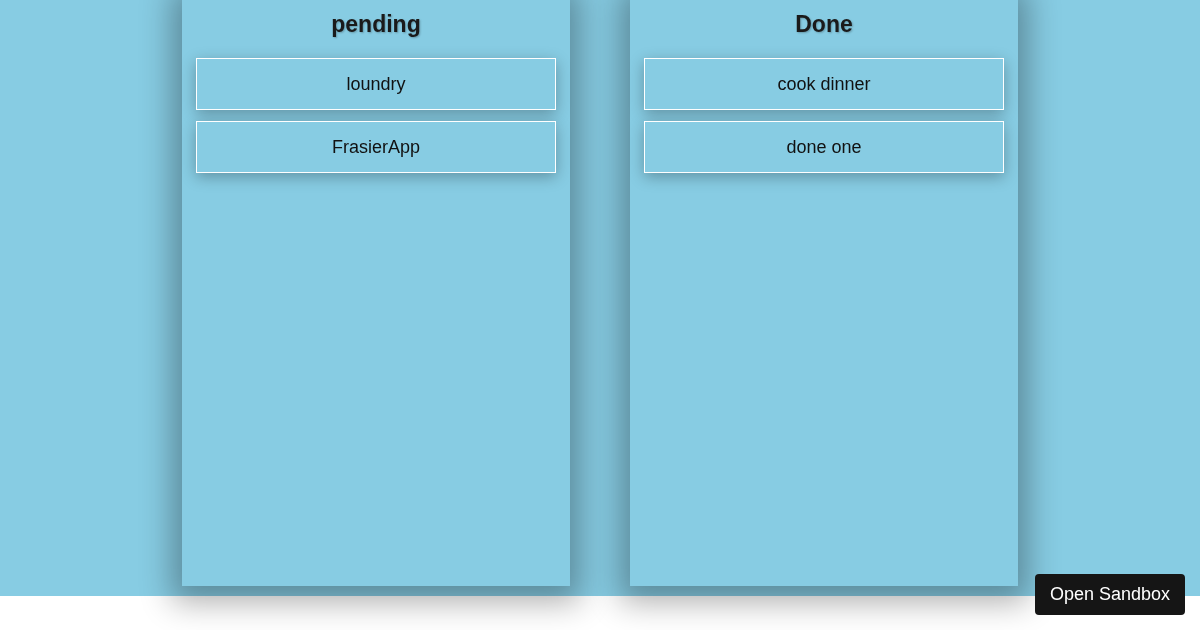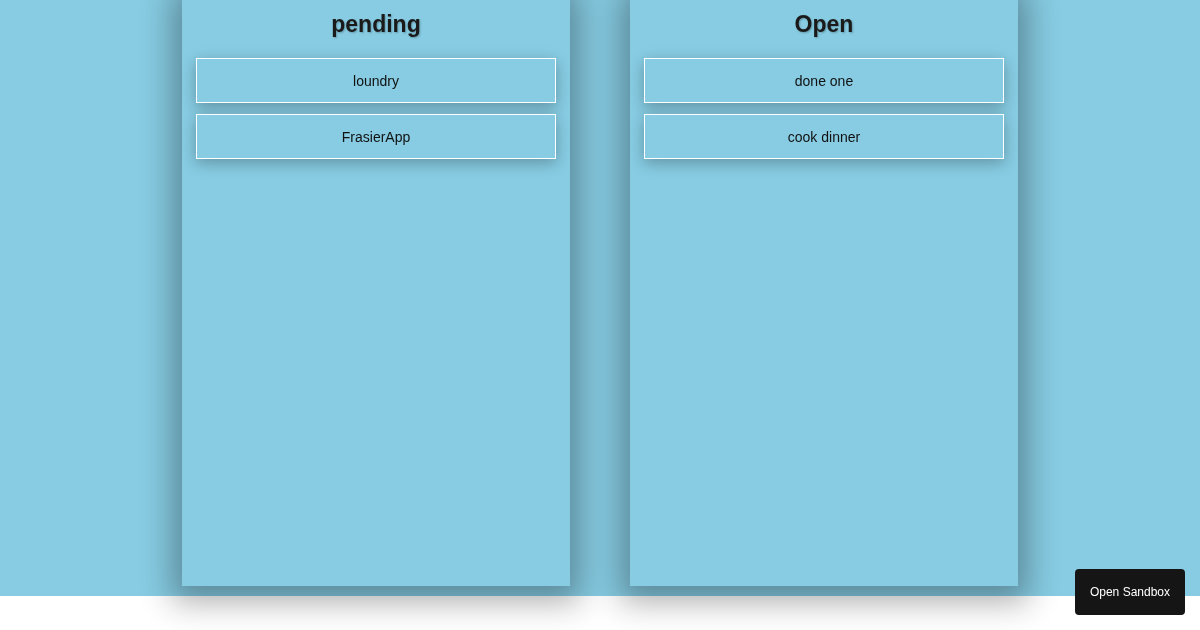--- a/index.html
+++ b/index.html
@@ -44,40 +44,40 @@
     }
     .column-title {
       font-size: 23px;
       font-weight: 600;
       color: #1a1a1a;
       text-shadow: 1px 1px 2px rgba(0,0,0,0.25);
       margin-bottom: 20px;
     }
     .card {
       width: 360px;
-      height: 45px;
+      height: 52px;
       background: #87cce3;
       border: 1px solid #ffffff;
       box-shadow: 0 4px 14px rgba(0,0,0,0.28);
       margin-bottom: 11px;
       display: flex;
       align-items: center;
       justify-content: center;
-      font-size: 14px;
+      font-size: 18px;
       color: #111111;
       cursor: grab;
     }
     .open-sandbox-btn {
       position: absolute;
       right: 15px;
       bottom: 15px;
       background: #151515;
       color: #ffffff;
-      font-size: 12px;
-      padding: 16px 15px;
+      font-size: 18px;
+      padding: 10px 15px;
       border-radius: 4px;
       border: none;
       cursor: pointer;
       font-family: inherit;
     }
   </style>
 </head>
 <body>
 
 <div class="app-bg"></div>
@@ -88,26 +88,26 @@
     <div class="column-title">pending</div>
     <div class="card">
       <span>loundry</span>
     </div>
     <div class="card">
       <span>FrasierApp</span>
     </div>
   </div>
 
   <div class="column">
-    <div class="column-title">Open</div>
+    <div class="column-title">Done</div>
+    <div class="card">
+      <span>cook dinner</span>
+    </div>
     <div class="card">
       <span>done one</span>
-    </div>
-    <div class="card">
-      <span>cook dinner</span>
     </div>
   </div>
 
 </div>
 
 <button class="open-sandbox-btn">
   <span>Open Sandbox</span>
 </button>
 
 </body></html>

